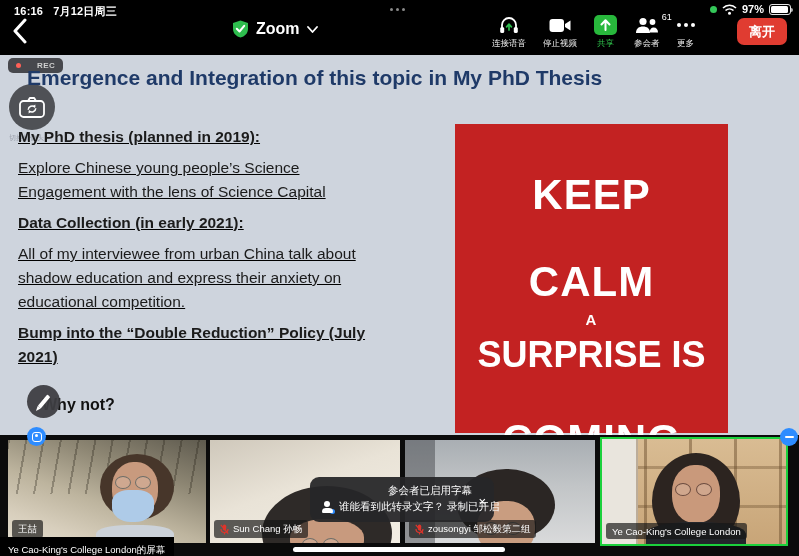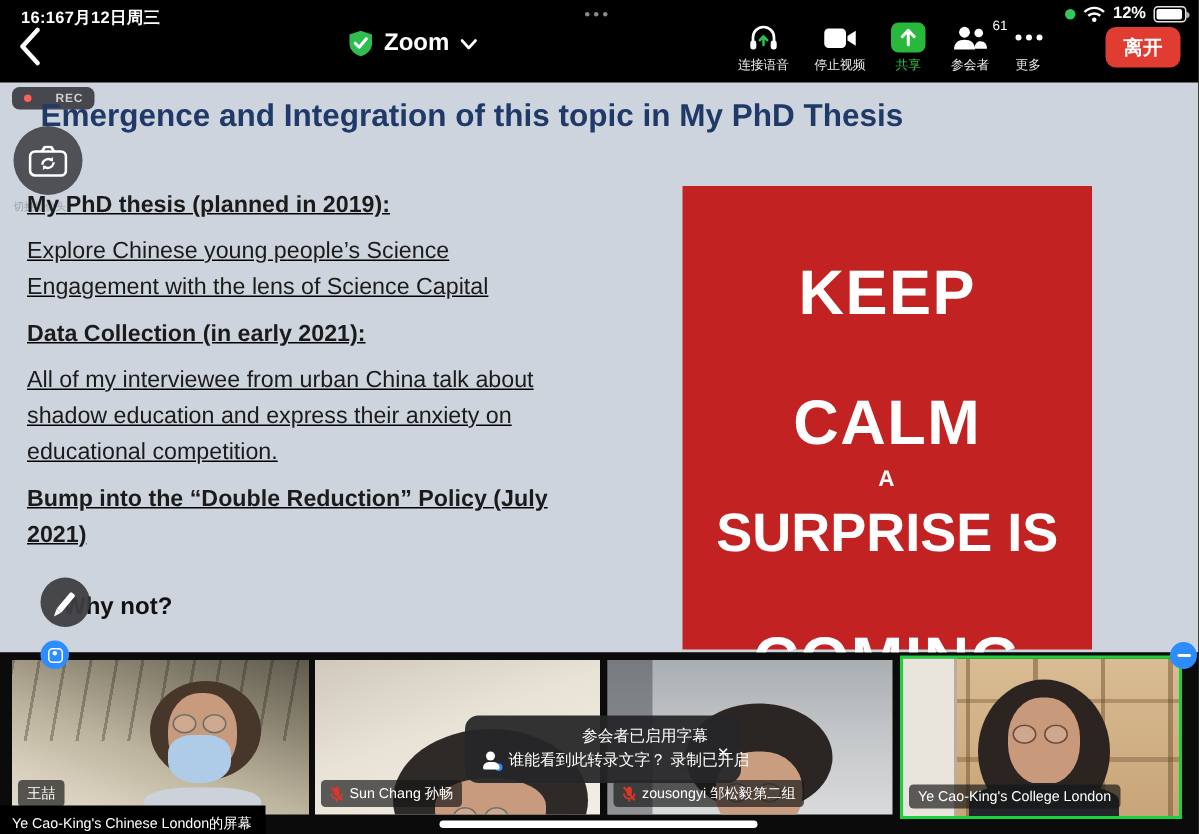--- a/index.html
+++ b/index.html
@@ -3,21 +3,21 @@
 <meta charset="utf-8">
 <style>
   * { margin:0; padding:0; box-sizing:border-box; }
   html,body { background:#000; }
   #app {
     position:relative; width:799px; height:556px; background:#000;
     font-family:"Liberation Sans", sans-serif; overflow:hidden;
   }
   
   .status-left { position:absolute; left:14px; top:4px; color:#fff; font-size:11px; font-weight:bold; letter-spacing:.2px; }
-  .status-left .date { }
+  .status-left .date { margin-left:10px; }
   .mt-dots { position:absolute; left:390px; top:8px; display:flex; gap:3px; }
   .mt-dots i { width:3px; height:3px; border-radius:50%; background:#8a8a8a; }
   .status-right { position:absolute; right:8px; top:3px; display:flex; align-items:center; gap:5px; }
   .gdot { width:7px; height:7px; border-radius:50%; background:#34c759; }
   .pct { color:#fff; font-size:11px; font-weight:bold; }
   .batt { position:relative; width:22px; height:11px; border:1px solid rgba(255,255,255,.9); border-radius:3px; }
   .batt i { position:absolute; left:1px; top:1px; bottom:1px; width:17px; background:#fff; border-radius:1.5px; }
   .batt u { position:absolute; right:-3px; top:3px; width:2px; height:4px; background:rgba(255,255,255,.7); border-radius:0 2px 2px 0; }
   
   .nav-back { position:absolute; left:12px; top:18px; width:20px; height:26px; cursor:pointer; }
@@ -140,21 +140,21 @@
       <i></i>
       <i></i>
     </div>
   <div class="status-right">
     <div class="gdot"></div>
     <svg width="15" height="11" viewBox="0 0 15 11">
       <path d="M1 4 A9 9 0 0 1 14 4" fill="none" stroke="#fff" stroke-width="1.6"></path>
       <path d="M3.5 6.5 A6 6 0 0 1 11.5 6.5" fill="none" stroke="#fff" stroke-width="1.6"></path>
       <circle cx="7.5" cy="9.2" r="1.5" fill="#fff"></circle>
     </svg>
-    <span class="pct">12%</span>
+    <span class="pct">97%</span>
     <div class="batt">
         <i></i>
         <u></u>
       </div>
   </div>
 
   <div class="nav-back">
     <svg width="16" height="26" viewBox="0 0 16 26">
         <polyline points="13,2 3,13 13,24" fill="none" stroke="#fff" stroke-width="3" stroke-linecap="round" stroke-linejoin="round"></polyline>
       </svg>
@@ -349,17 +349,17 @@
     <div class="row">
       <div class="cc-ic">
           <div class="cc-dot"></div>
         </div>
       <div class="l2">谁能看到此转录文字？ 录制已开启</div>
     </div>
     <div class="toast-close">×</div>
   </div>
 
   <div class="share-banner">
-    <span>Ye Cao-King's Chinese London的屏幕</span>
+    <span>Ye Cao-King's College London的屏幕</span>
   </div>
   <div class="home-bar"></div>
 
 </div>
 
 </body></html>

